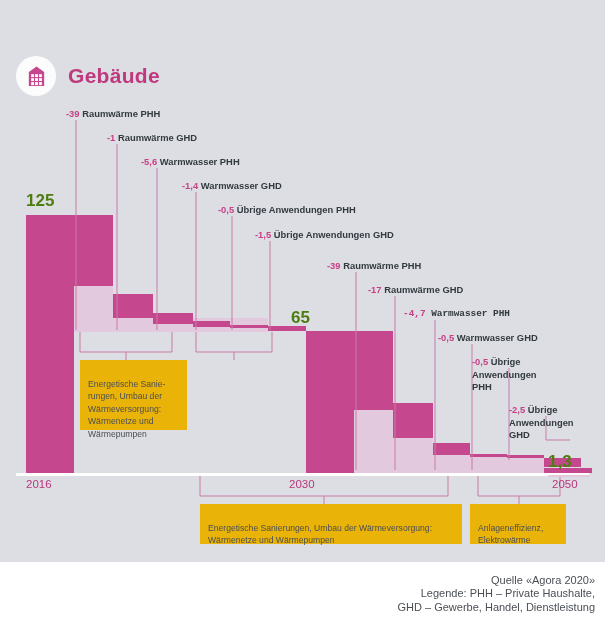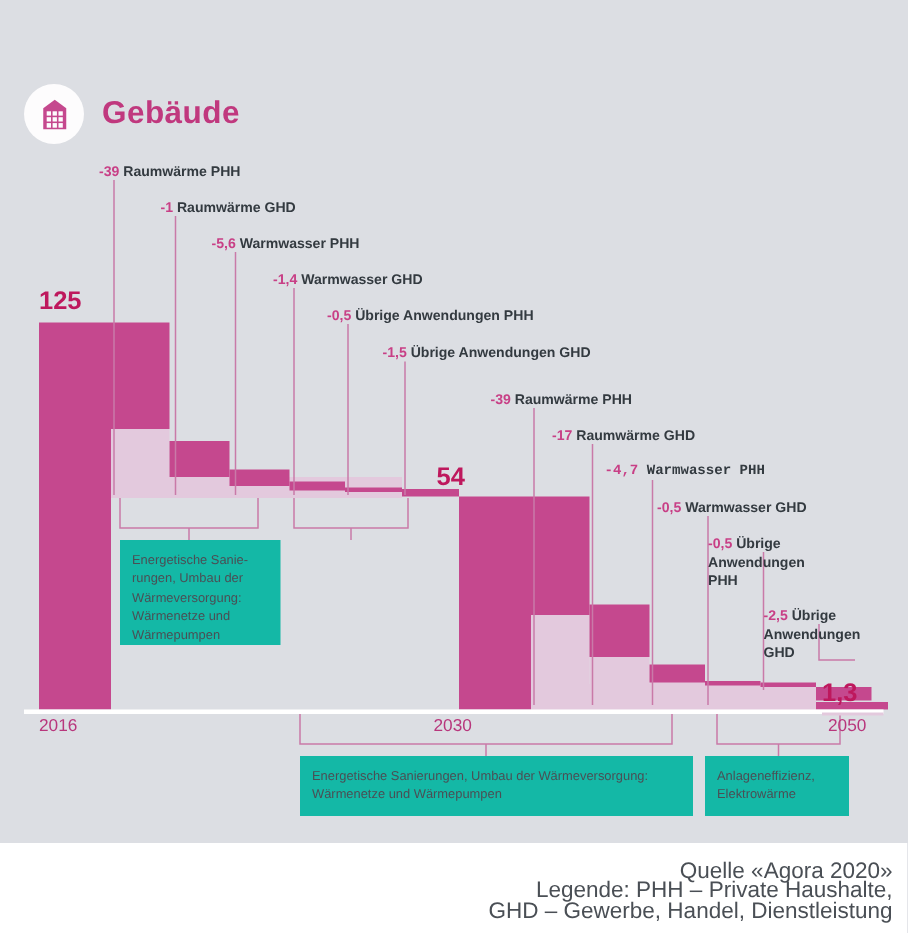--- a/index.html
+++ b/index.html
@@ -30,39 +30,39 @@
   .lbl{
     position:absolute;
     font-size:9.4px;font-weight:bold;color:#333a40;
     white-space:nowrap;line-height:12.5px;
   }
   .lbl .v{color:#c83f86;}
   .lbl.wrap{white-space:normal;width:66px;}
 
   
   .bigval{
-    position:absolute;font-size:17px;font-weight:bold;color:#be185d;
+    position:absolute;font-size:17px;font-weight:bold;color:#4d7c0f;
   }
 
   
   .yr{
     position:absolute;font-size:11.5px;color:#b8367c;
   }
 
   
   .note{
-    position:absolute;background:#14b8a6;color:#4a4f55;
+    position:absolute;background:#eab308;color:#4a4f55;
     font-size:8.6px;line-height:12.4px;
-    padding:7px 8px;box-sizing:border-box;
+    padding:18px 8px;box-sizing:border-box;
   }
 
   
   .footer{
     position:absolute;right:10px;bottom:8px;
-    text-align:right;font-size:15px;line-height:13.5px;color:#4a4f55;
+    text-align:right;font-size:11px;line-height:13.5px;color:#4a4f55;
   }
   .whitecard{
     position:absolute;left:0;right:0;bottom:0;height:60px;background:#ffffff;
   }
 </style>
 </head>
 <body>
 
 <div id="root">
 
@@ -216,21 +216,21 @@
     <div class="lbl wrap" style="left:472px;top:356px;width:68px;">
       <span class="v">-0,5</span>
       <span>Übrige Anwendungen PHH</span>
     </div>
     <div class="lbl wrap" style="left:509px;top:404px;width:70px;">
       <span class="v">-2,5</span>
       <span>Übrige Anwendungen GHD</span>
     </div>
 
     <div class="bigval" style="left:26px;top:191px;">125</div>
-    <div class="bigval" style="left:291px;top:308px;">54</div>
+    <div class="bigval" style="left:291px;top:308px;">65</div>
     <div class="bigval" style="left:548px;top:452px;">1,3</div>
 
     <div class="yr" style="left:26px;top:478px;">2016</div>
     <div class="yr" style="left:289px;top:478px;">2030</div>
     <div class="yr" style="left:552px;top:478px;">2050</div>
 
     <div class="note" style="left:80px;top:360px;width:107px;height:70px;">Energetische Sanie-<br>rungen, Umbau der<br>Wärmeversorgung:<br>Wärmenetze und<br>Wärmepumpen</div>
     <div class="note" style="left:470px;top:504px;width:96px;height:40px;">Anlageneffizienz,<br>Elektrowärme</div>
     <div class="note" style="left:200px;top:504px;width:262px;height:40px;">Energetische Sanierungen, Umbau der Wärmeversorgung:<br>Wärmenetze und Wärmepumpen</div>
   </div>

